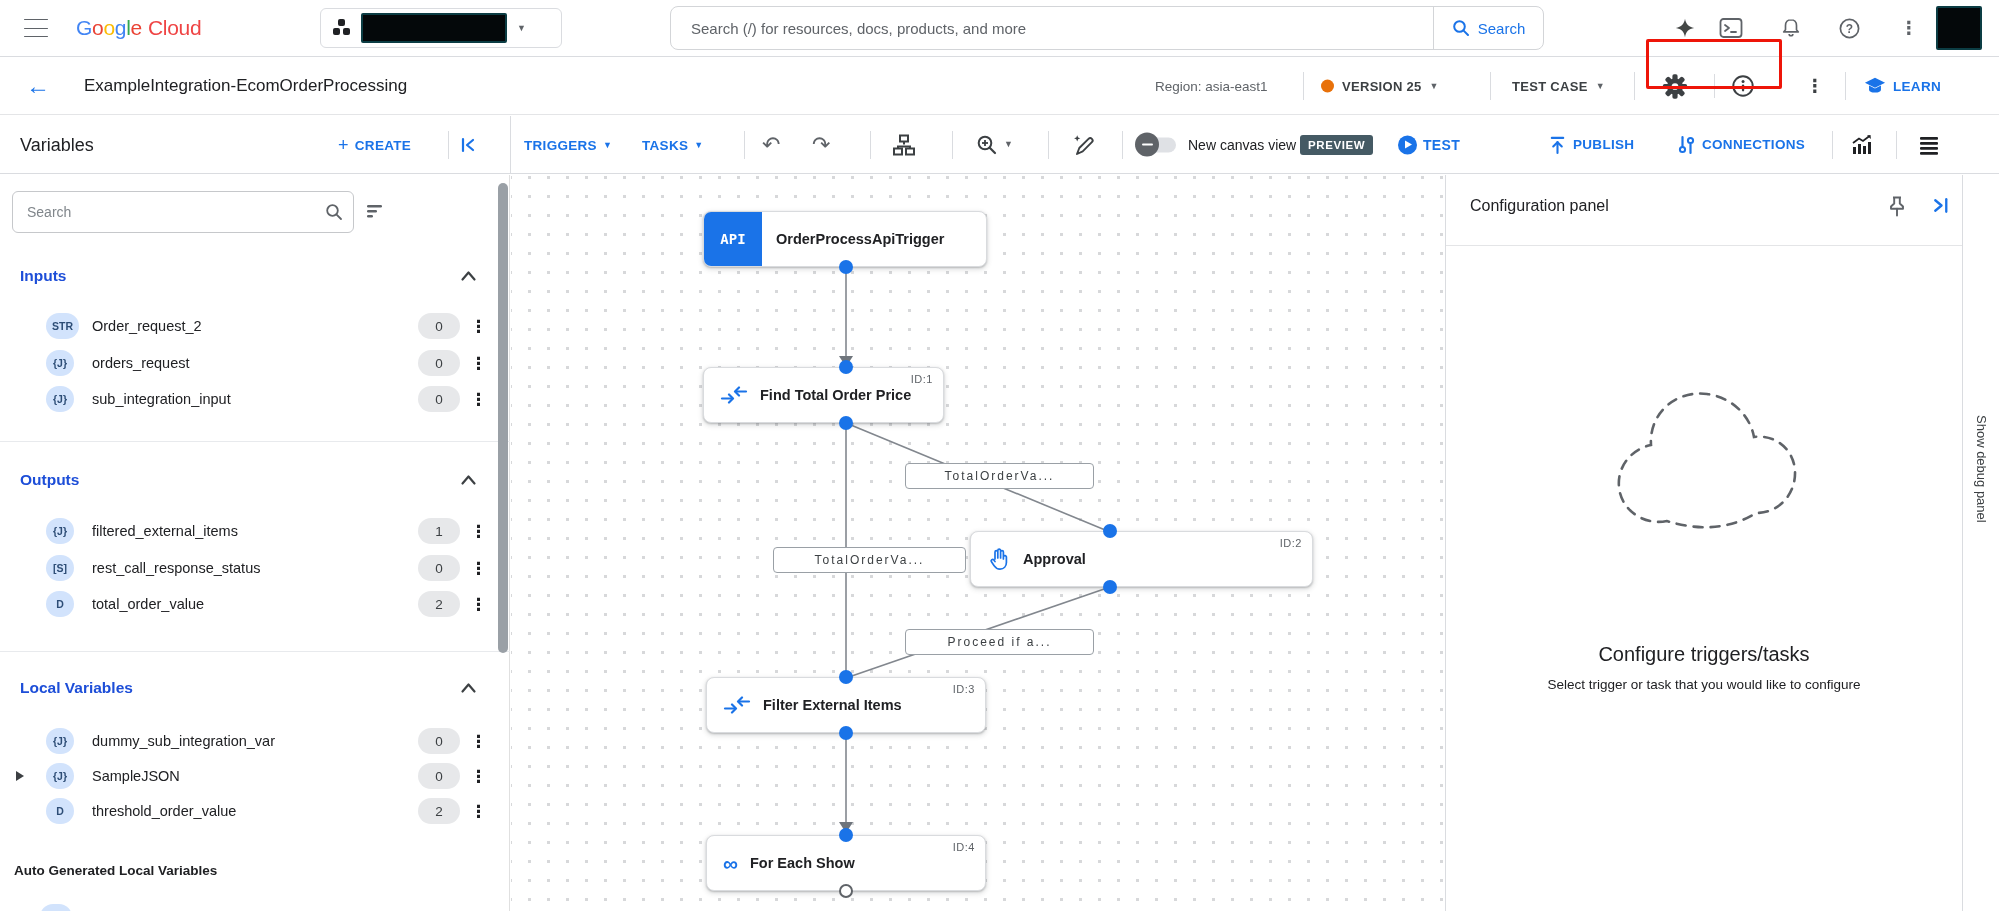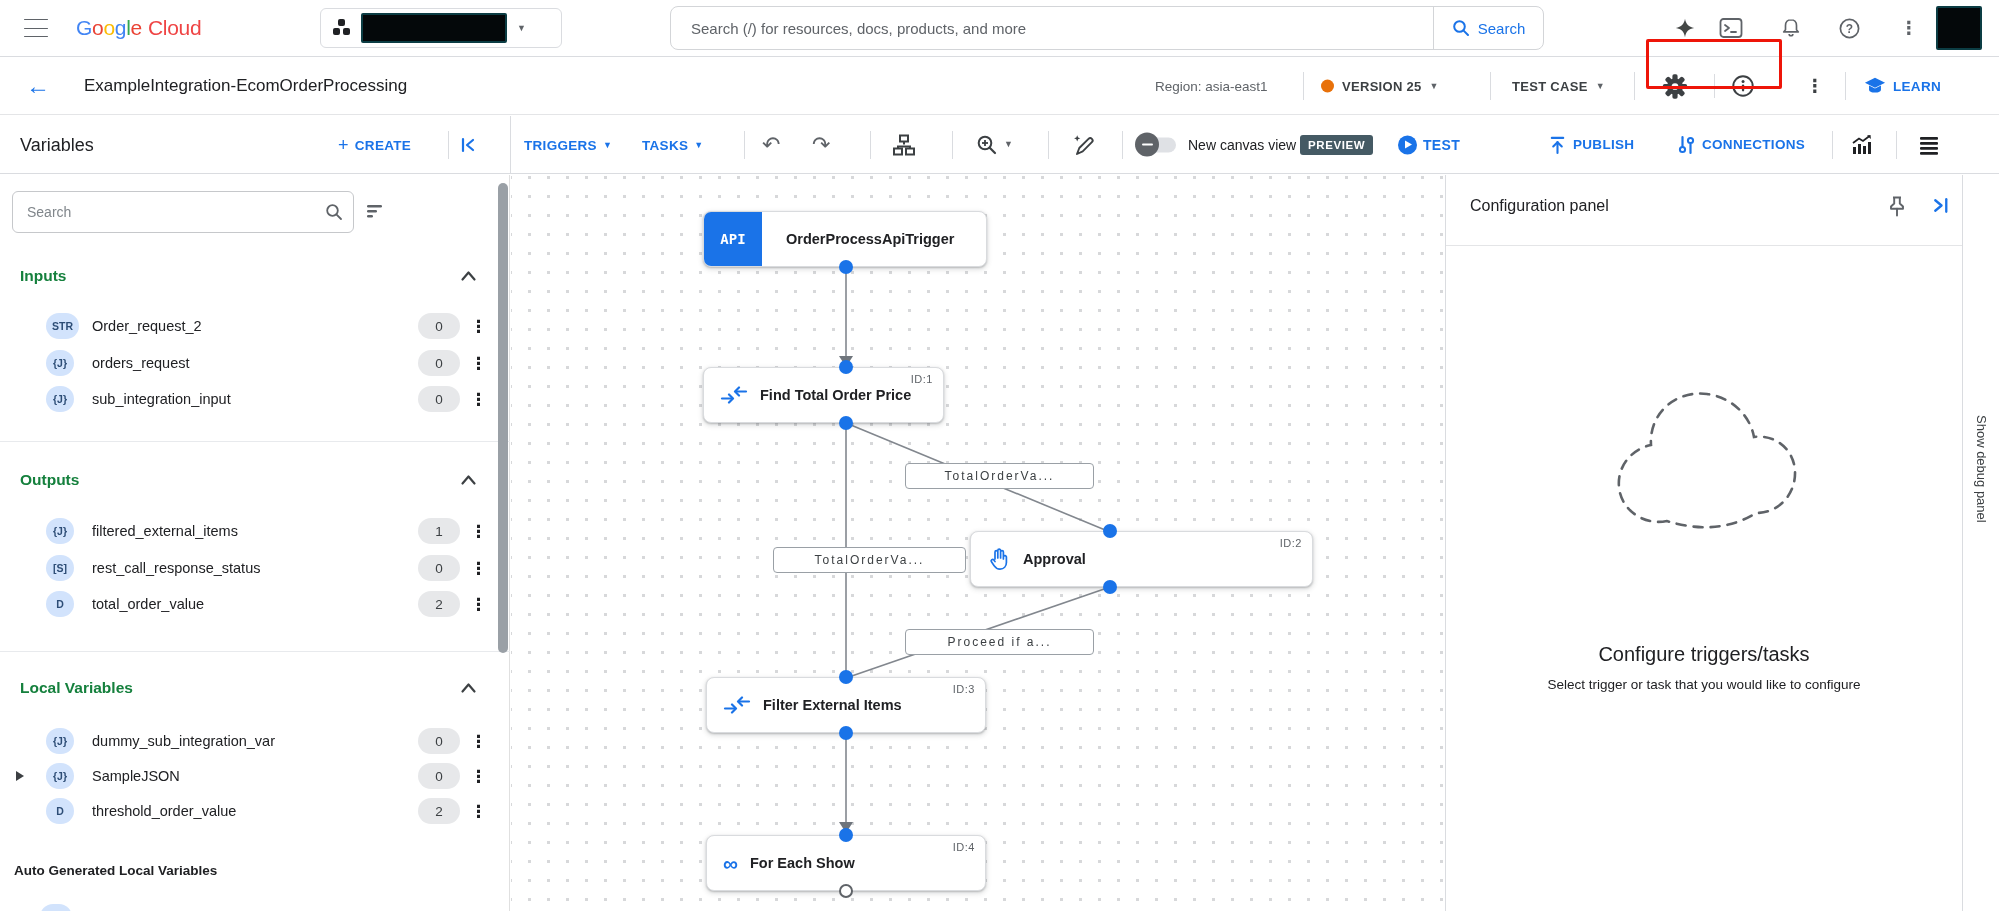--- a/index.html
+++ b/index.html
@@ -54,21 +54,21 @@
   .play-circ { width:19px; height:19px; border-radius:50%; background:#1a73e8; display:flex; align-items:center; justify-content:center; }
   .play-circ i { width:0; height:0; border-left:7px solid #fff; border-top:4.5px solid transparent; border-bottom:4.5px solid transparent; margin-left:2px; }
 
   
   .sidebar { position:absolute; left:0; top:175px; width:510px; height:736px; border-right:1px solid #e0e0e0; background:#fff; }
   .sb-search { position:absolute; left:12px; top:16px; width:342px; height:42px; border:1px solid #c6c8cb; border-radius:6px; display:flex; align-items:center; background:#fff; }
   .sb-search input { flex:1; border:0; outline:0; font-size:14px; padding:0 14px; color:#202124; background:transparent; font-family:inherit; }
   .sb-search input::placeholder { color:#80868b; }
   .sb-search .mag { margin-right:10px; }
   .sort-ic { position:absolute; left:366px; top:28px; cursor:pointer; }
-  .sec-h { position:absolute; left:20px; font-size:15.5px; font-weight:700; color:#15803d; }
+  .sec-h { position:absolute; left:20px; font-size:15.5px; font-weight:700; color:#1d4ed8; }
   .sec-chev { position:absolute; left:460px; cursor:pointer; }
   .sb-div { position:absolute; left:0; width:510px; height:1px; background:#e8eaed; }
   .vrow { position:absolute; left:0; width:496px; height:36px; cursor:pointer; }
   .vrow > * { position:absolute; top:50%; transform:translateY(-50%); }
   .vexpand { left:16px; width:0; height:0; border-left:8px solid #3c4043; border-top:5px solid transparent; border-bottom:5px solid transparent; }
   .vbadge { left:46px; min-width:28px; height:26px; padding:0 6px; border-radius:13px; background:#d2e3fc; color:#2d4d76; font-size:10.5px; font-weight:700; display:flex; align-items:center; justify-content:center; }
   .vname { left:92px; font-size:14.5px; color:#202124; white-space:nowrap; }
   .vcount { left:418px; width:42px; height:26px; border-radius:13px; background:#e7e8ea; color:#3c4043; font-size:13.5px; display:flex; align-items:center; justify-content:center; }
   .vdots { left:470px; font-size:17px; font-weight:700; color:#202124; cursor:pointer; }
   .auto-h { position:absolute; left:14px; font-size:13.5px; font-weight:700; color:#202124; }
@@ -77,21 +77,21 @@
 
   
   .canvas { position:absolute; left:511px; top:175px; width:934px; height:736px; background:#fff;
             background-image:radial-gradient(circle,#d7d8da 1.7px,transparent 2px); background-size:19px 19px; background-position:9px 12px; }
   .edges { position:absolute; left:0; top:0; pointer-events:none; z-index:1; }
   .node { position:absolute; height:56px; background:#fff; border:1px solid #d9dbde; border-radius:8px; z-index:2; display:flex; align-items:center;
           box-shadow:0 1px 2px rgba(60,64,67,.28), 0 2px 5px 1px rgba(60,64,67,.14); cursor:pointer; }
   .node-id { position:absolute; top:5px; right:10px; font-size:11px; color:#5f6368; letter-spacing:.5px; }
   .node-label { font-size:14.5px; font-weight:700; color:#202124; white-space:nowrap; }
   .node-icon { margin:0 12px 0 16px; display:flex; align-items:center; }
-  .api-badge { width:58px; height:54px; background:#1a73e8; border-radius:7px 0 0 7px; color:#fff; font-family:"DejaVu Sans Mono",monospace; font-weight:700; font-size:14px; display:flex; align-items:center; justify-content:center; margin-right:24px; flex:none; }
+  .api-badge { width:58px; height:54px; background:#1a73e8; border-radius:7px 0 0 7px; color:#fff; font-family:"DejaVu Sans Mono",monospace; font-weight:700; font-size:14px; display:flex; align-items:center; justify-content:center; margin-right:14px; flex:none; }
   .dot { position:absolute; width:14px; height:14px; border-radius:50%; background:#1a73e8; z-index:3; }
   .dot.end { background:#fff; border:2px solid #5f6368; }
   .edge-label { position:absolute; height:26px; background:#fff; border:1px solid #9aa0a6; border-radius:4px; z-index:2;
                 font-size:12px; letter-spacing:2px; color:#3c4043; display:flex; align-items:center; justify-content:center; cursor:pointer; white-space:nowrap; }
   .inf { color:#1a73e8; font-size:21px; font-weight:700; line-height:1; }
 
   
   .config { position:absolute; left:1445px; top:175px; width:517px; height:736px; border-left:1px solid #dadce0; background:#fff; }
   .cfg-title { position:absolute; left:24px; top:22px; font-size:16px; color:#202124; }
   .cfg-hline { position:absolute; left:0; top:70px; width:100%; height:1px; background:#e4e5e7; }

